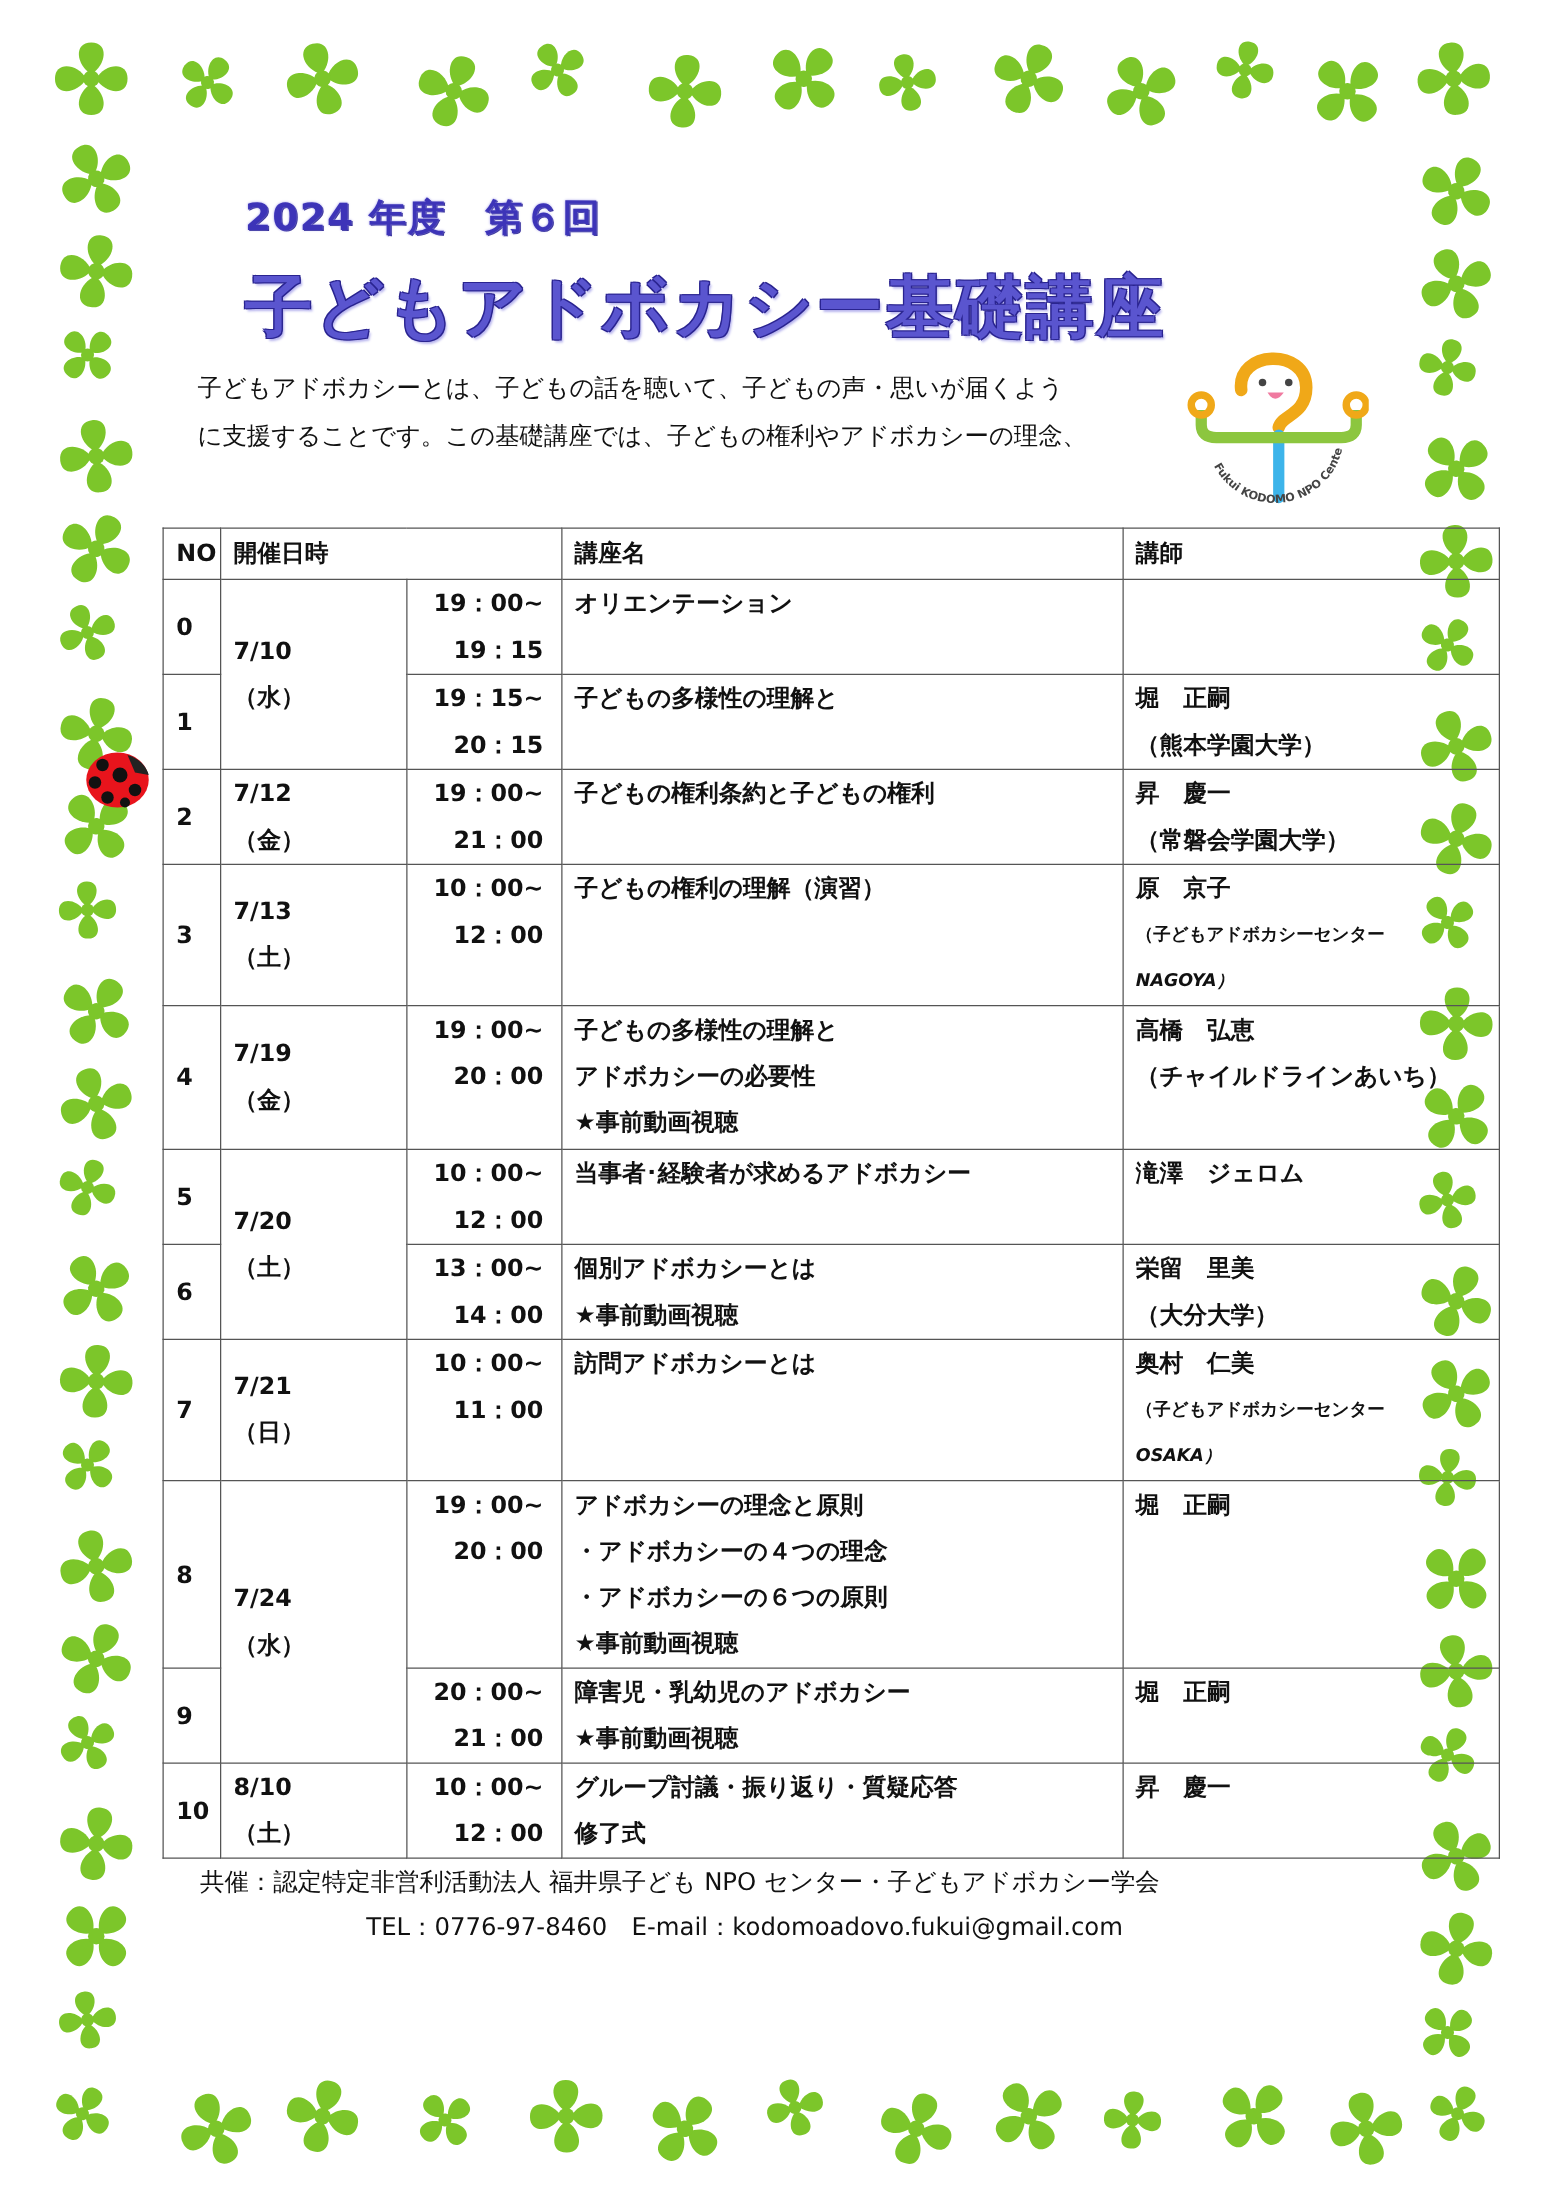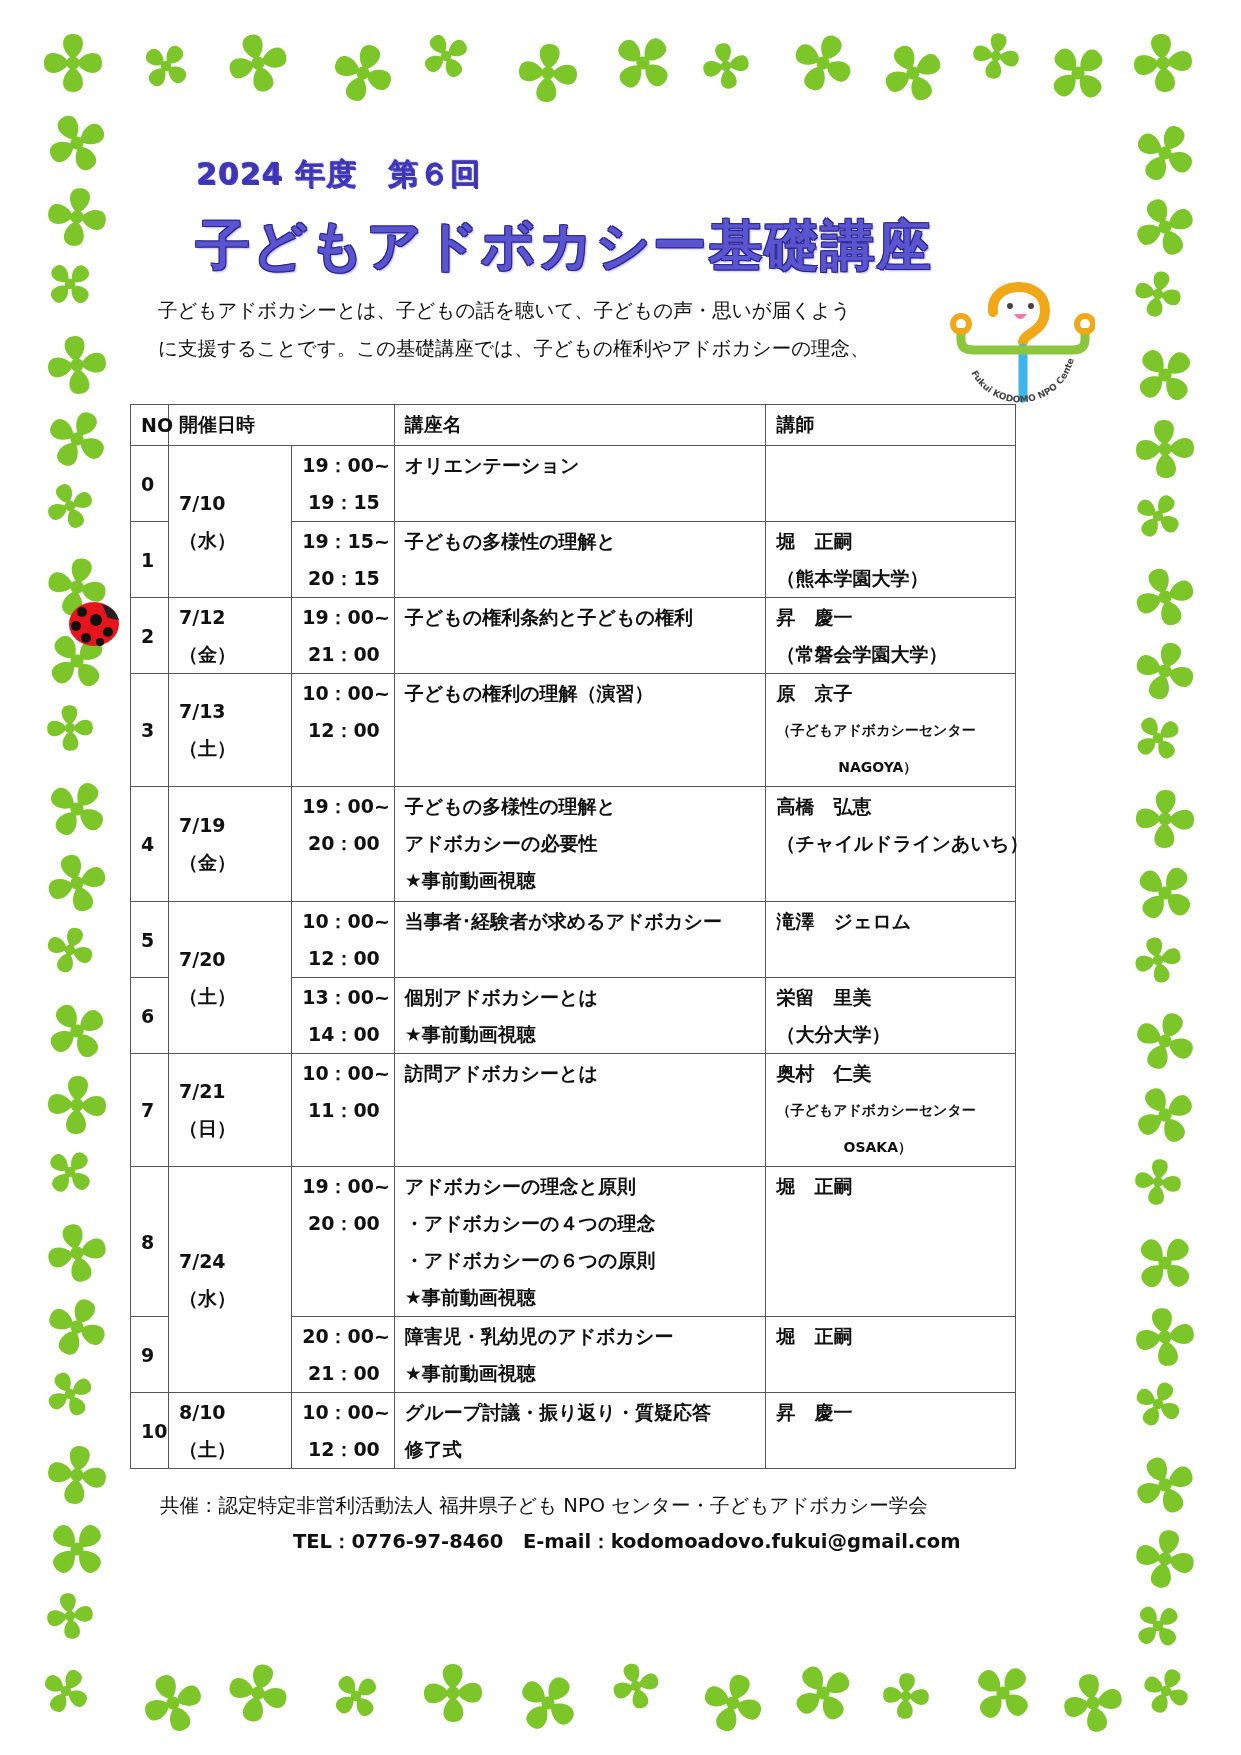--- a/index.html
+++ b/index.html
@@ -24,46 +24,46 @@
     text-shadow: -1px -1px 0 #2a2490, 1px -1px 0 #2a2490, -1px 1px 0 #2a2490, 1px 1px 0 #2a2490, 2px 2px 2px #b8b5ee;
   }
   .intro {
     position:absolute; left:158px; top:292px; width:780px;
     font-size:19.5px; line-height:38px; color:#111;
   }
   .logo { position:absolute; left:945px; top:270px; width:150px; height:150px; }
   .ladybug { position:absolute; left:64px; top:598px; width:58px; height:50px; }
 
   table.schedule {
-    position:absolute; left:130px; top:404px; width:886px;
+    position:absolute; left:130px; top:422px; width:1070px;
     border-collapse:collapse; font-size:19px; font-weight:bold;
     table-layout:fixed;
   }
   table.schedule td, table.schedule th {
     border:1.5px solid #555; padding:0 10px; vertical-align:middle;
     text-align:left; font-weight:bold;
   }
   table.schedule th { height:40px; }
   .c-no { width:37px; }
   .c-date { width:120px; }
   .c-time { width:100px; }
   .c-title { width:362px; }
   .c-lect { width:243px; }
   .time-cell { text-align:right !important; line-height:37px; padding-right:14px !important; vertical-align:top !important; padding-top:1px !important;}
   .date-cell { line-height:37px; }
   .title-cell, .lect-cell { vertical-align:top !important; line-height:37px; padding-top:1px !important; }
   .line { display:block; white-space:nowrap; }
   .small { font-size:14px; }
-  .indent-right { text-align:center; padding-right:26px; }
+  .indent-right { text-align:left; padding-right:26px;font-style:italic; }
 
   .footer {
     position:absolute; left:160px; top:1488px; font-size:19.5px; line-height:36px; color:#111;
   }
   .footer .addr { padding-left:133px; }
-  .footer .contact { padding-left:133px;font-weight:bold; }
+  .footer .contact { padding-left:133px; }
 </style>
 </head>
 <body>
 
 <div id="clovers">
     <div class="clover" style="width: 66px; height: 66px; left: 40px; top: 30px;">
       <svg viewBox="-50 -50 100 100">
         <g transform="rotate(0)" fill="#7cc62a">
           <path d="M0 -6 C-18 -16 -22 -44 0 -44 C22 -44 18 -16 0 -6Z"></path>
           <path d="M0 -6 C-18 -16 -22 -44 0 -44 C22 -44 18 -16 0 -6Z" transform="rotate(90)"></path>

